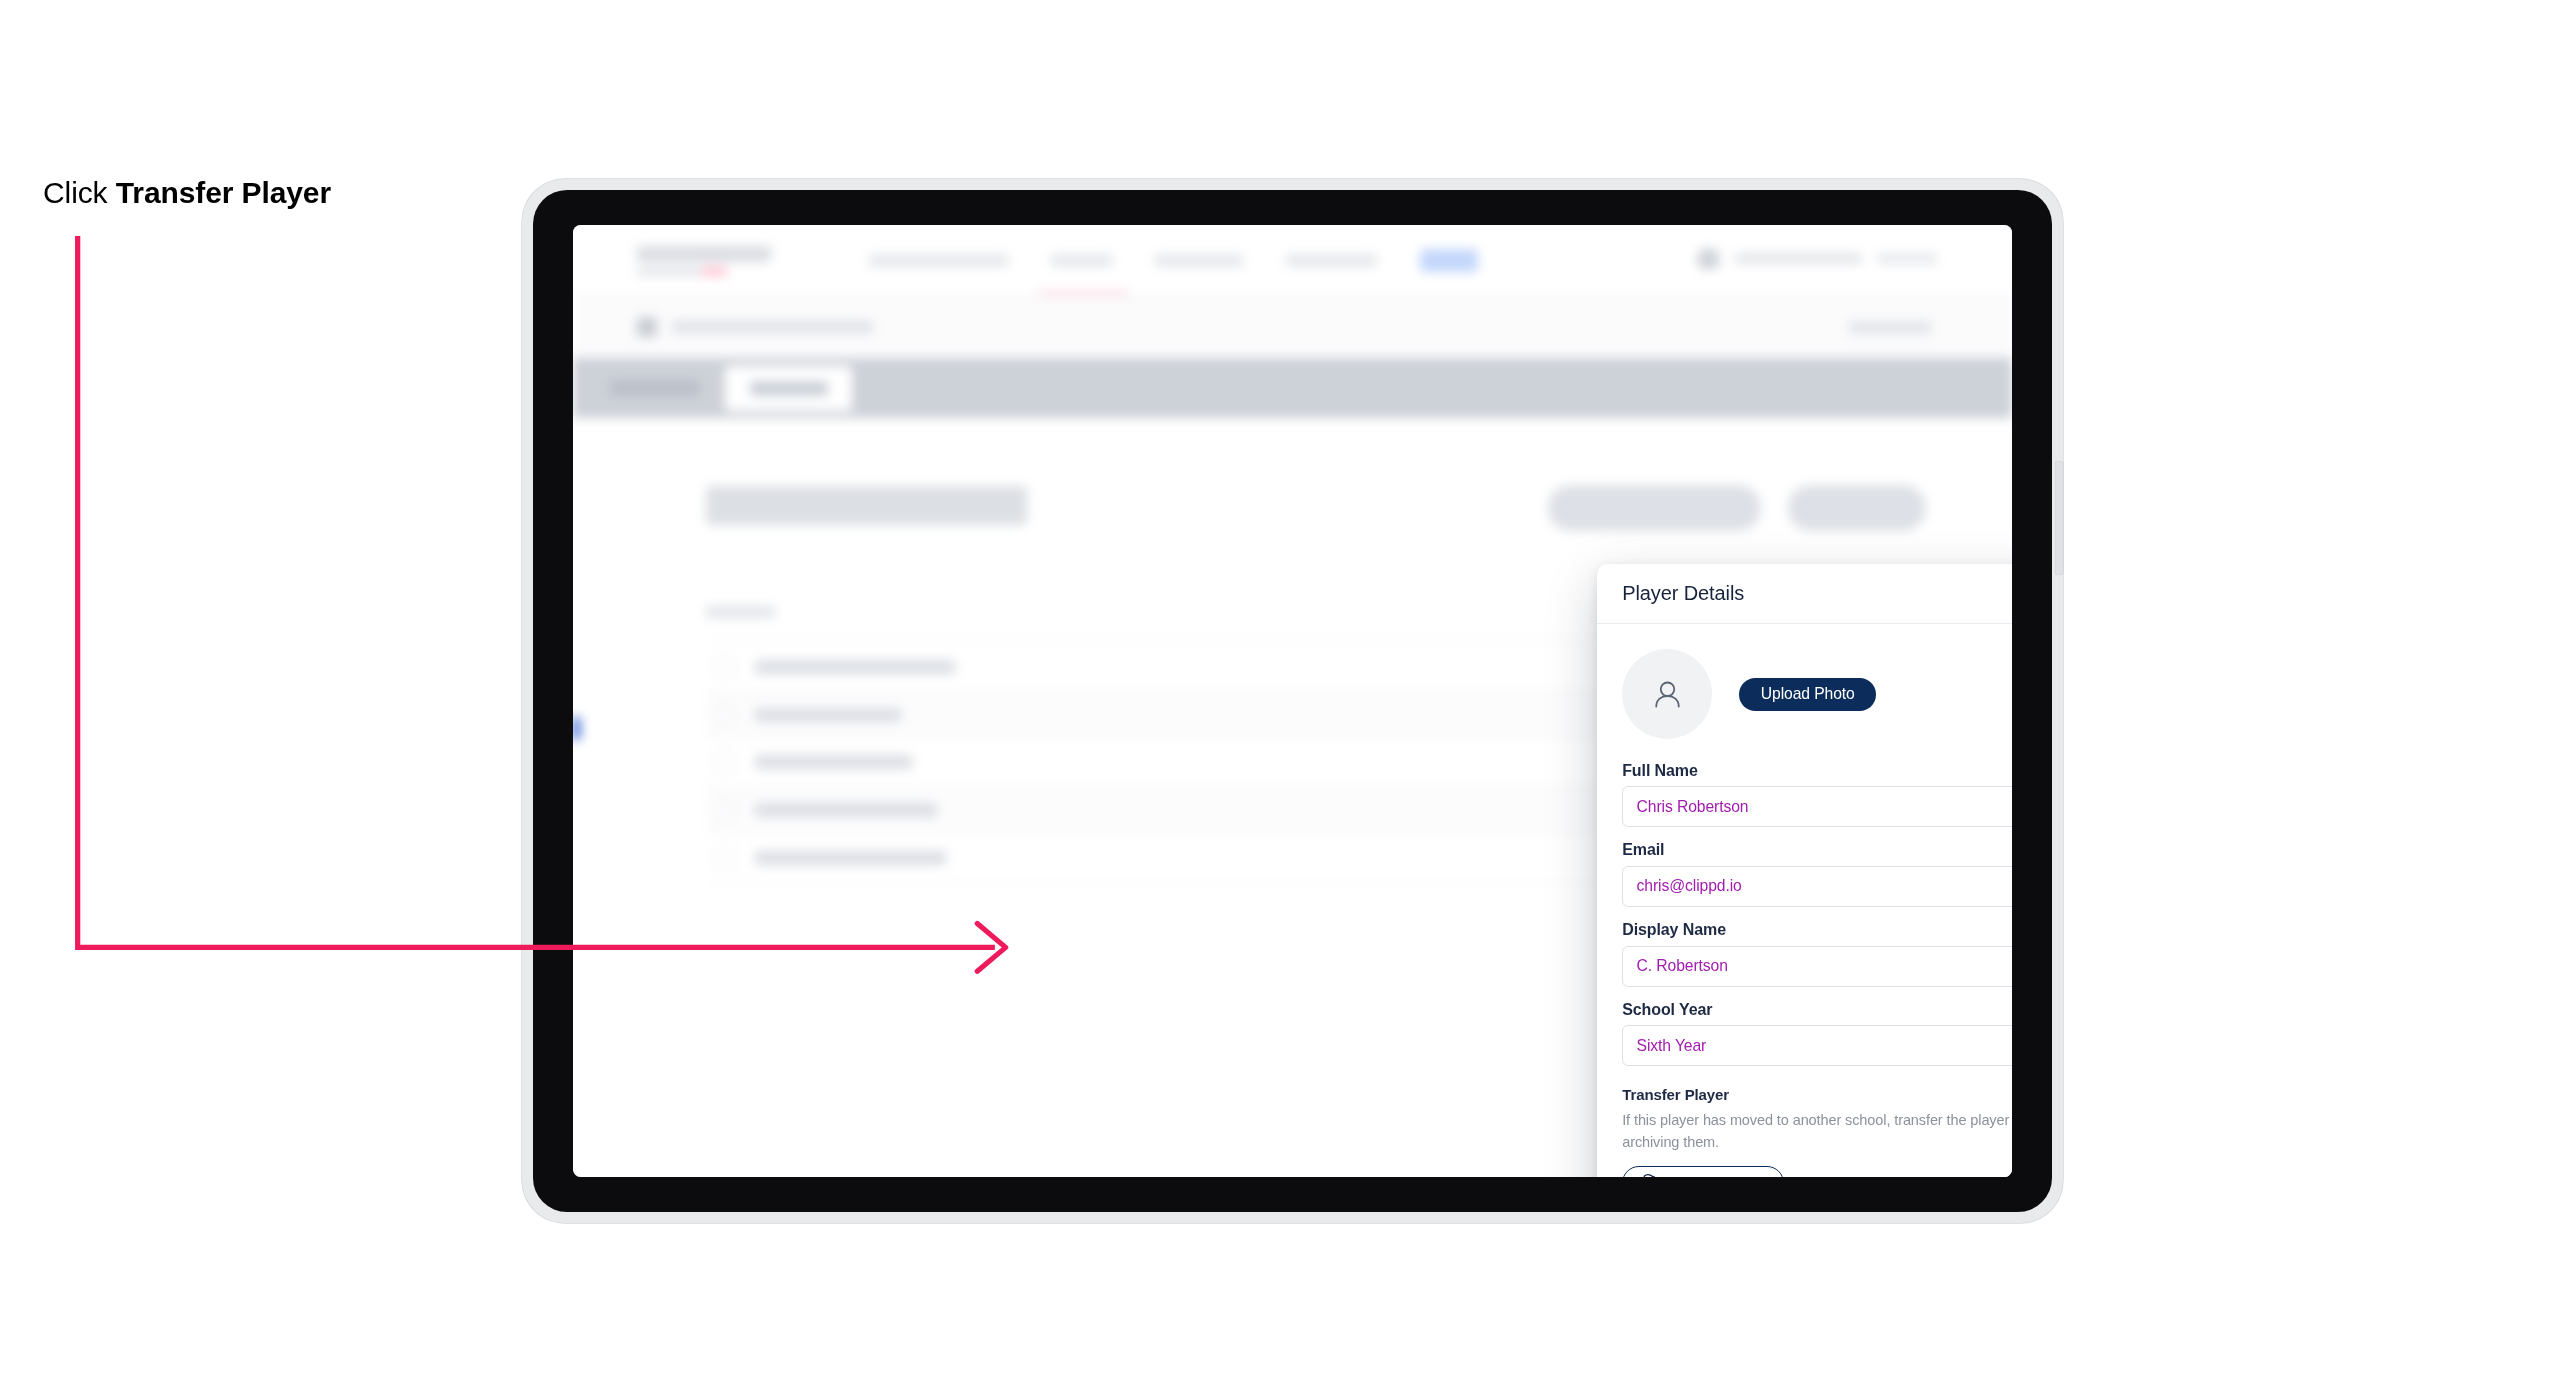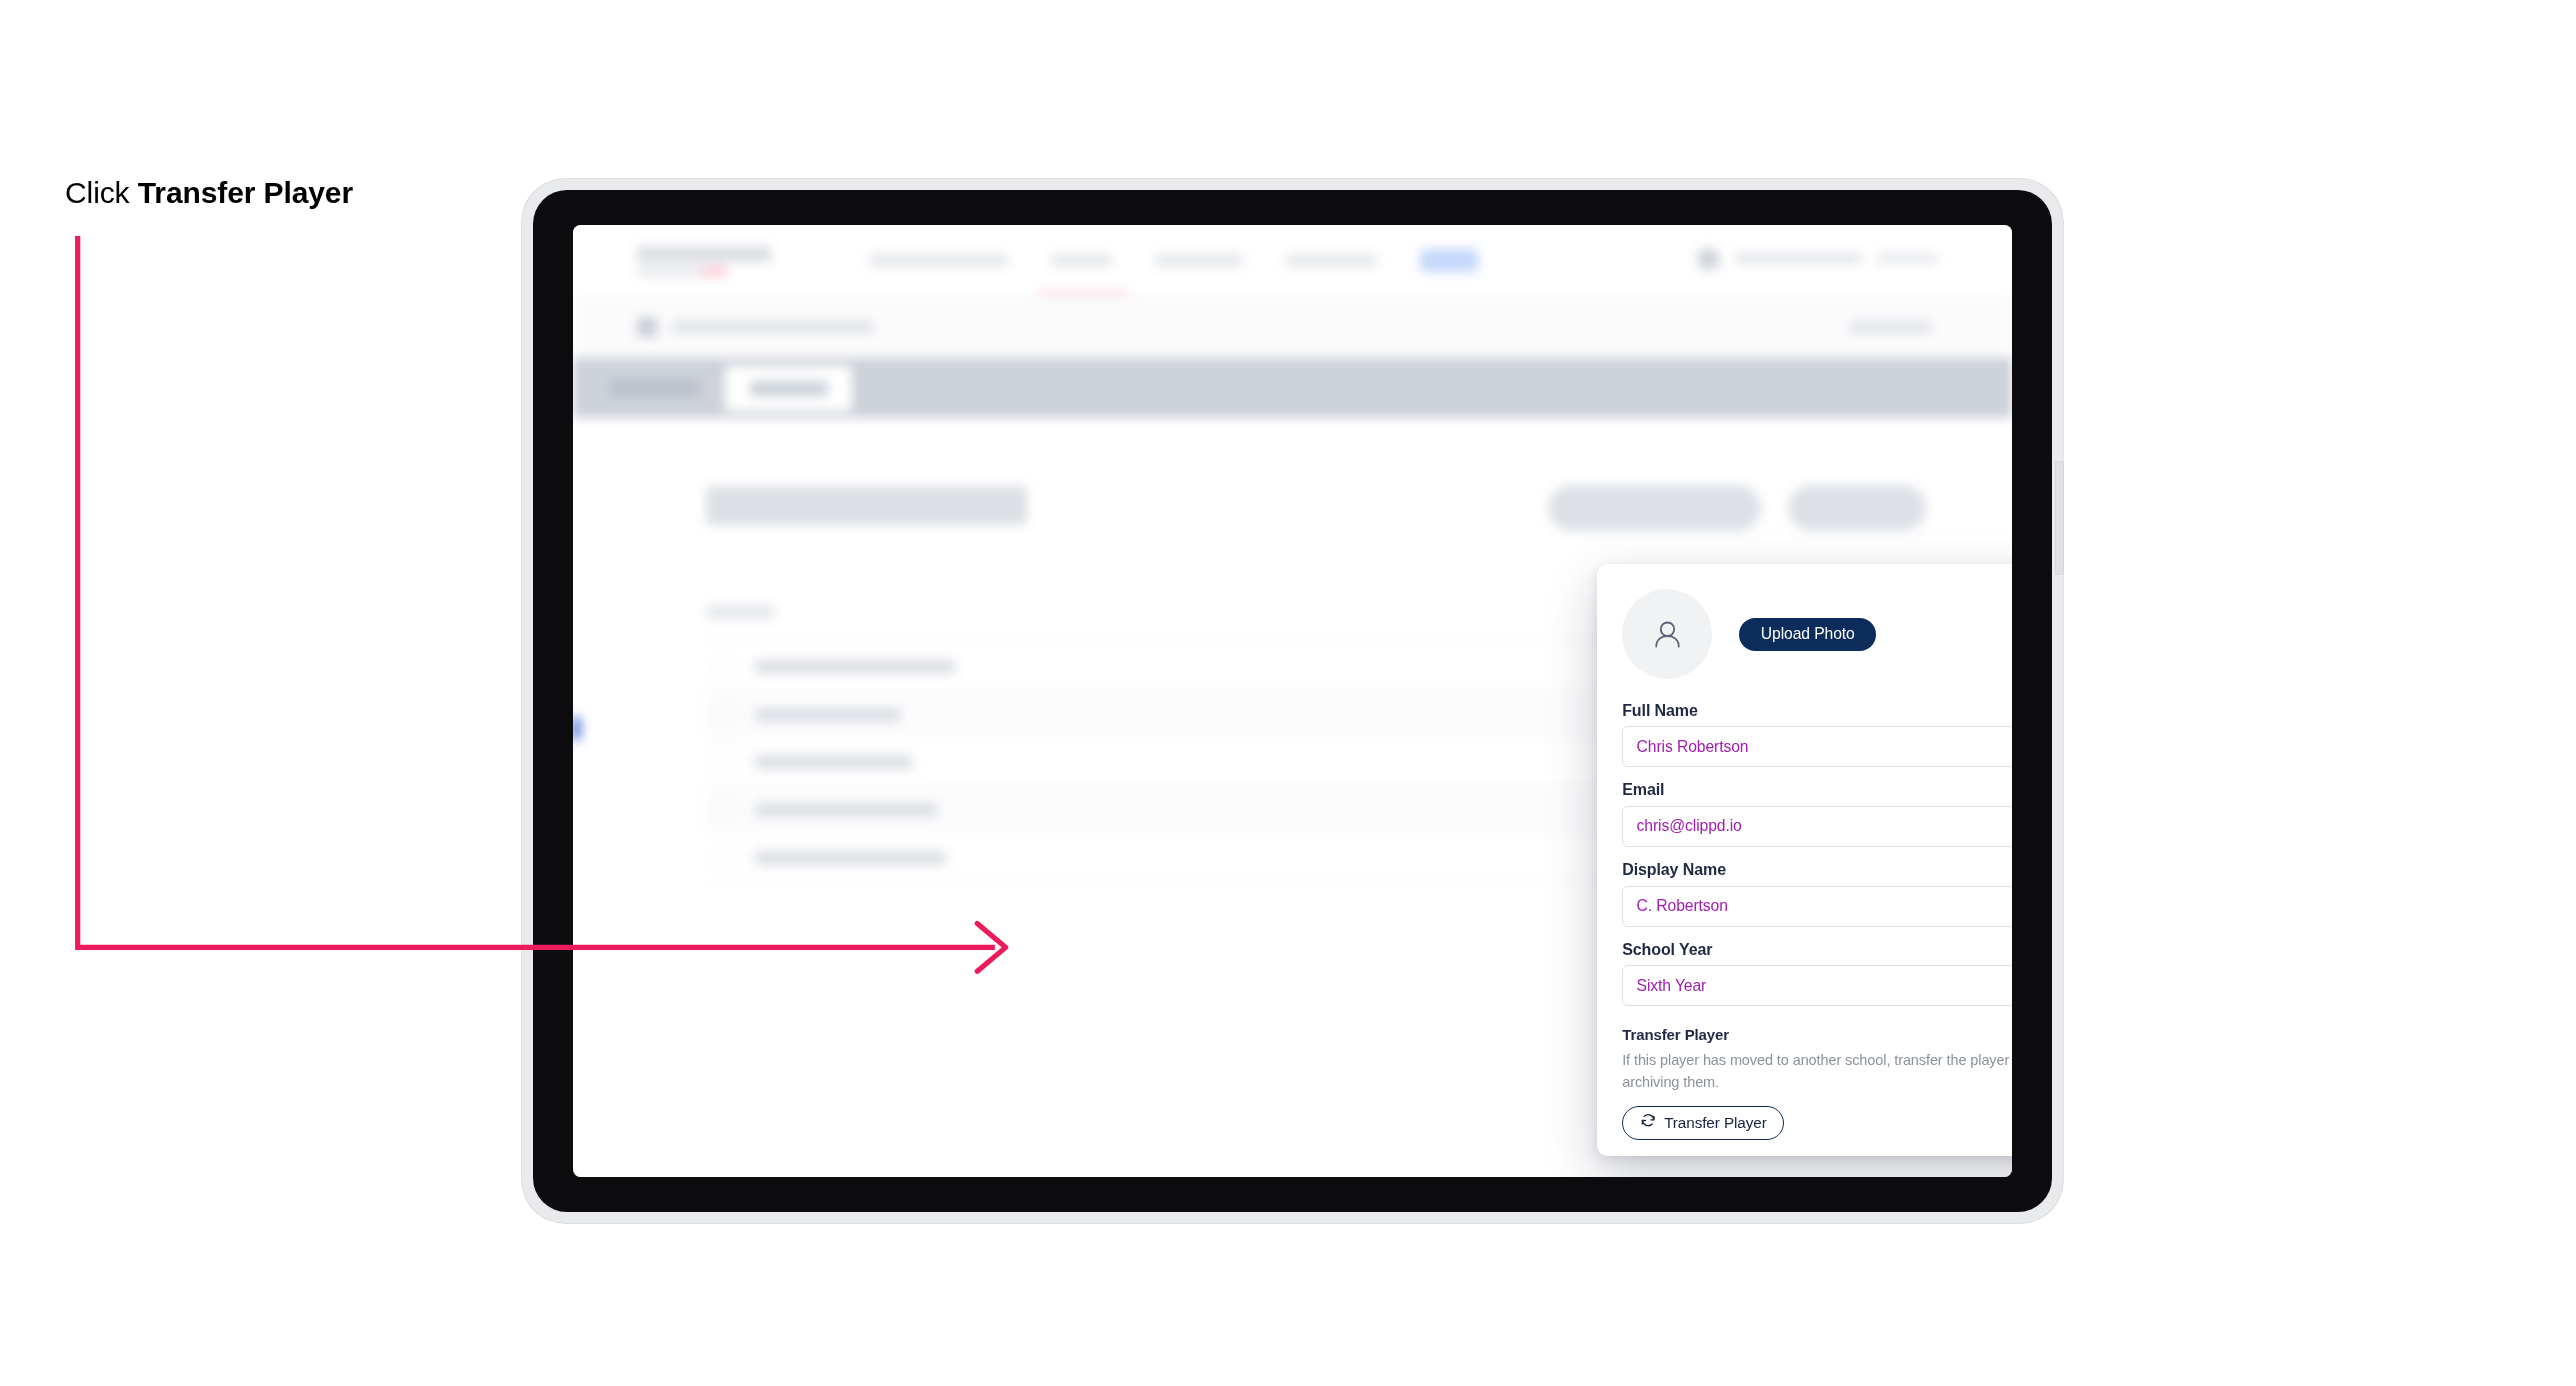--- a/index.html
+++ b/index.html
@@ -25,21 +25,20 @@
     color: #000000;
     font-family: "Liberation Sans", sans-serif;
     letter-spacing: -0.1px;
   }
   #anno-top {
     left: 43px;
     top: 173px;
     font-size: 30px;
     line-height: 39px;
     white-space: nowrap;
-    margin-left: 22px;
   }
   #anno-bottom {
     left: 43px;
     top: 1068px;
     font-size: 30px;
     line-height: 49px;
     width: 448px;
   }
   .anno b { font-weight: 700; }
 
@@ -376,20 +375,24 @@
               <div class="edi"></div>
               <div class="ed"></div>
             </div>
 
           <div class="bg-bottom-pill"></div>
           <div class="bg-leftdot"></div>
         </div>
 
         <div id="modal">
 
+          <div class="m-header">
+            <div class="m-title">Player Details</div>
+
+          </div>
 
           <div class="m-body">
 
             <div class="avatar-row">
               <div class="avatar">
                 <svg width="39" height="39" viewBox="0 0 52 52" aria-hidden="true">
                   <circle cx="26" cy="19" r="9" stroke="#5b6374" stroke-width="2.4" fill="none"></circle>
                   <path d="M11 42 C11 32.5 18 28 26 28 C34 28 41 32.5 41 42" stroke="#5b6374" stroke-width="2.4" fill="none" stroke-linecap="round"></path>
                 </svg>
               </div>

